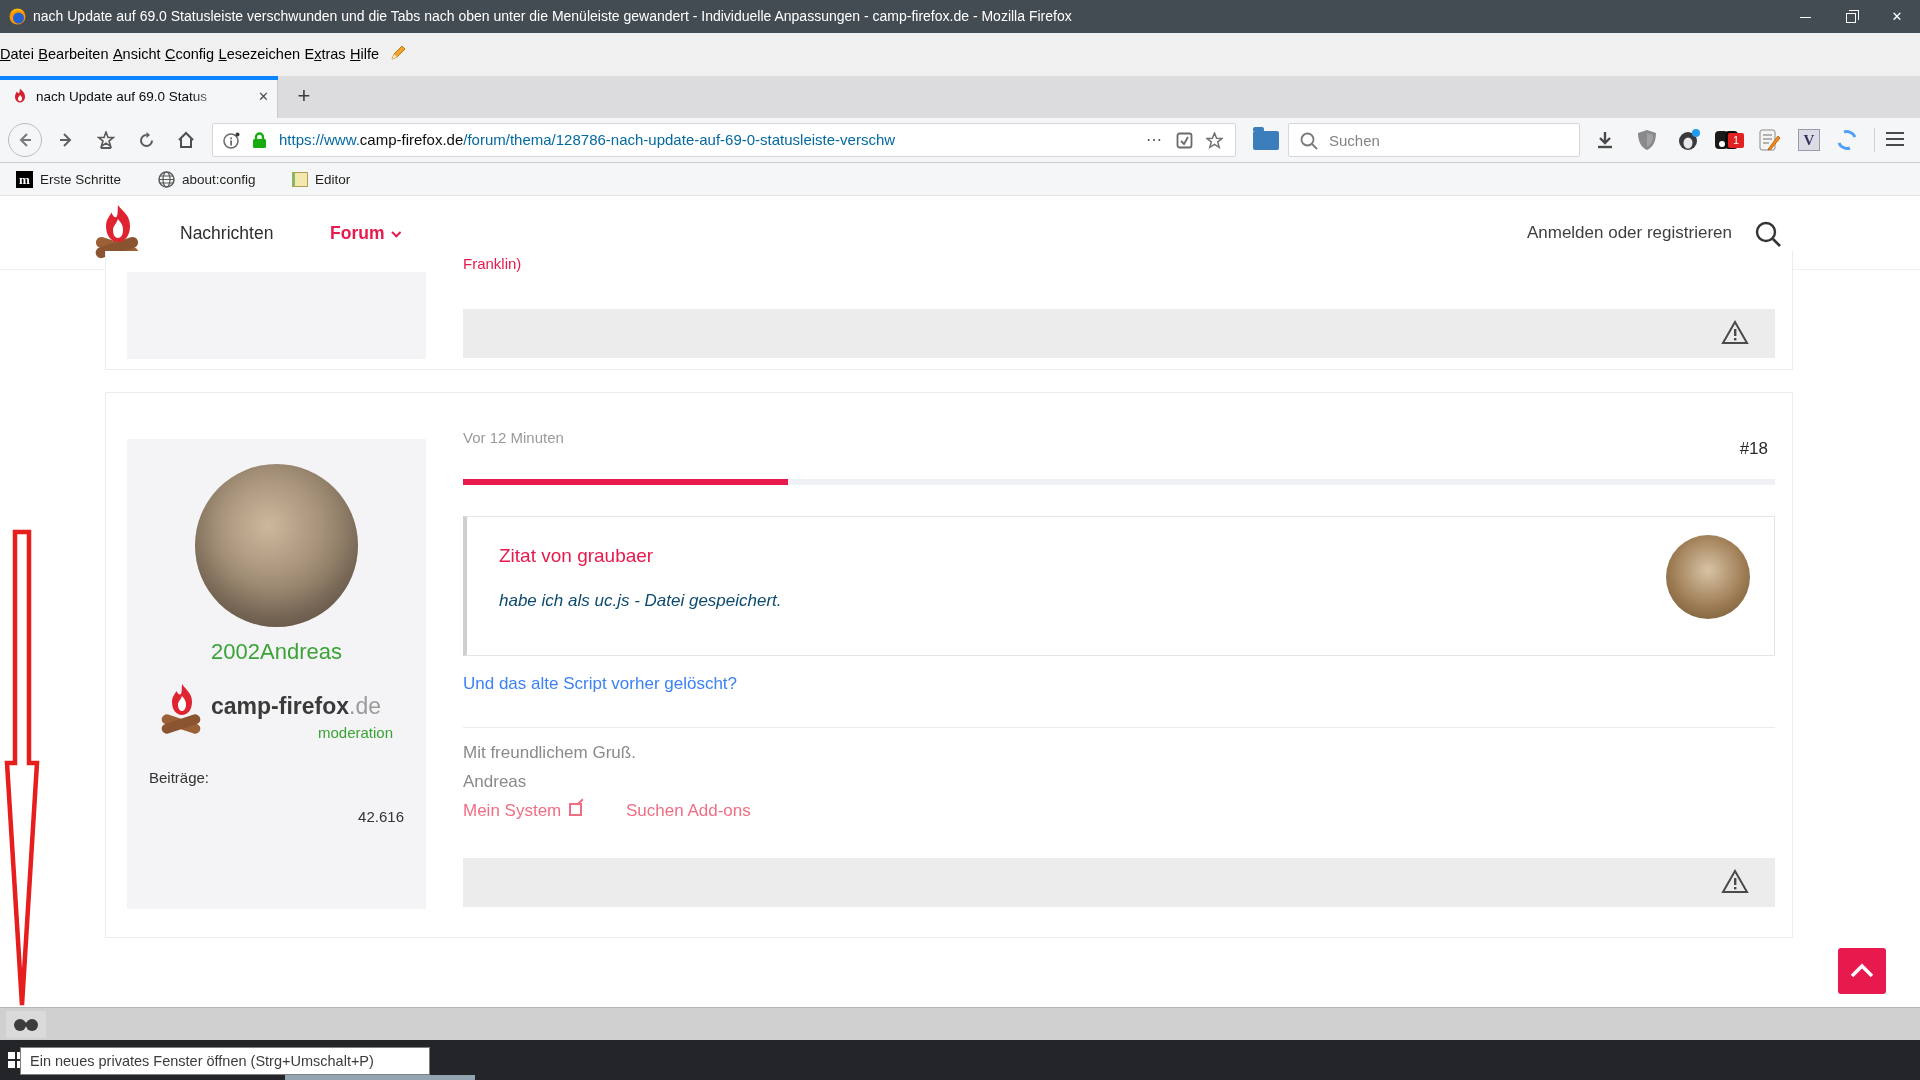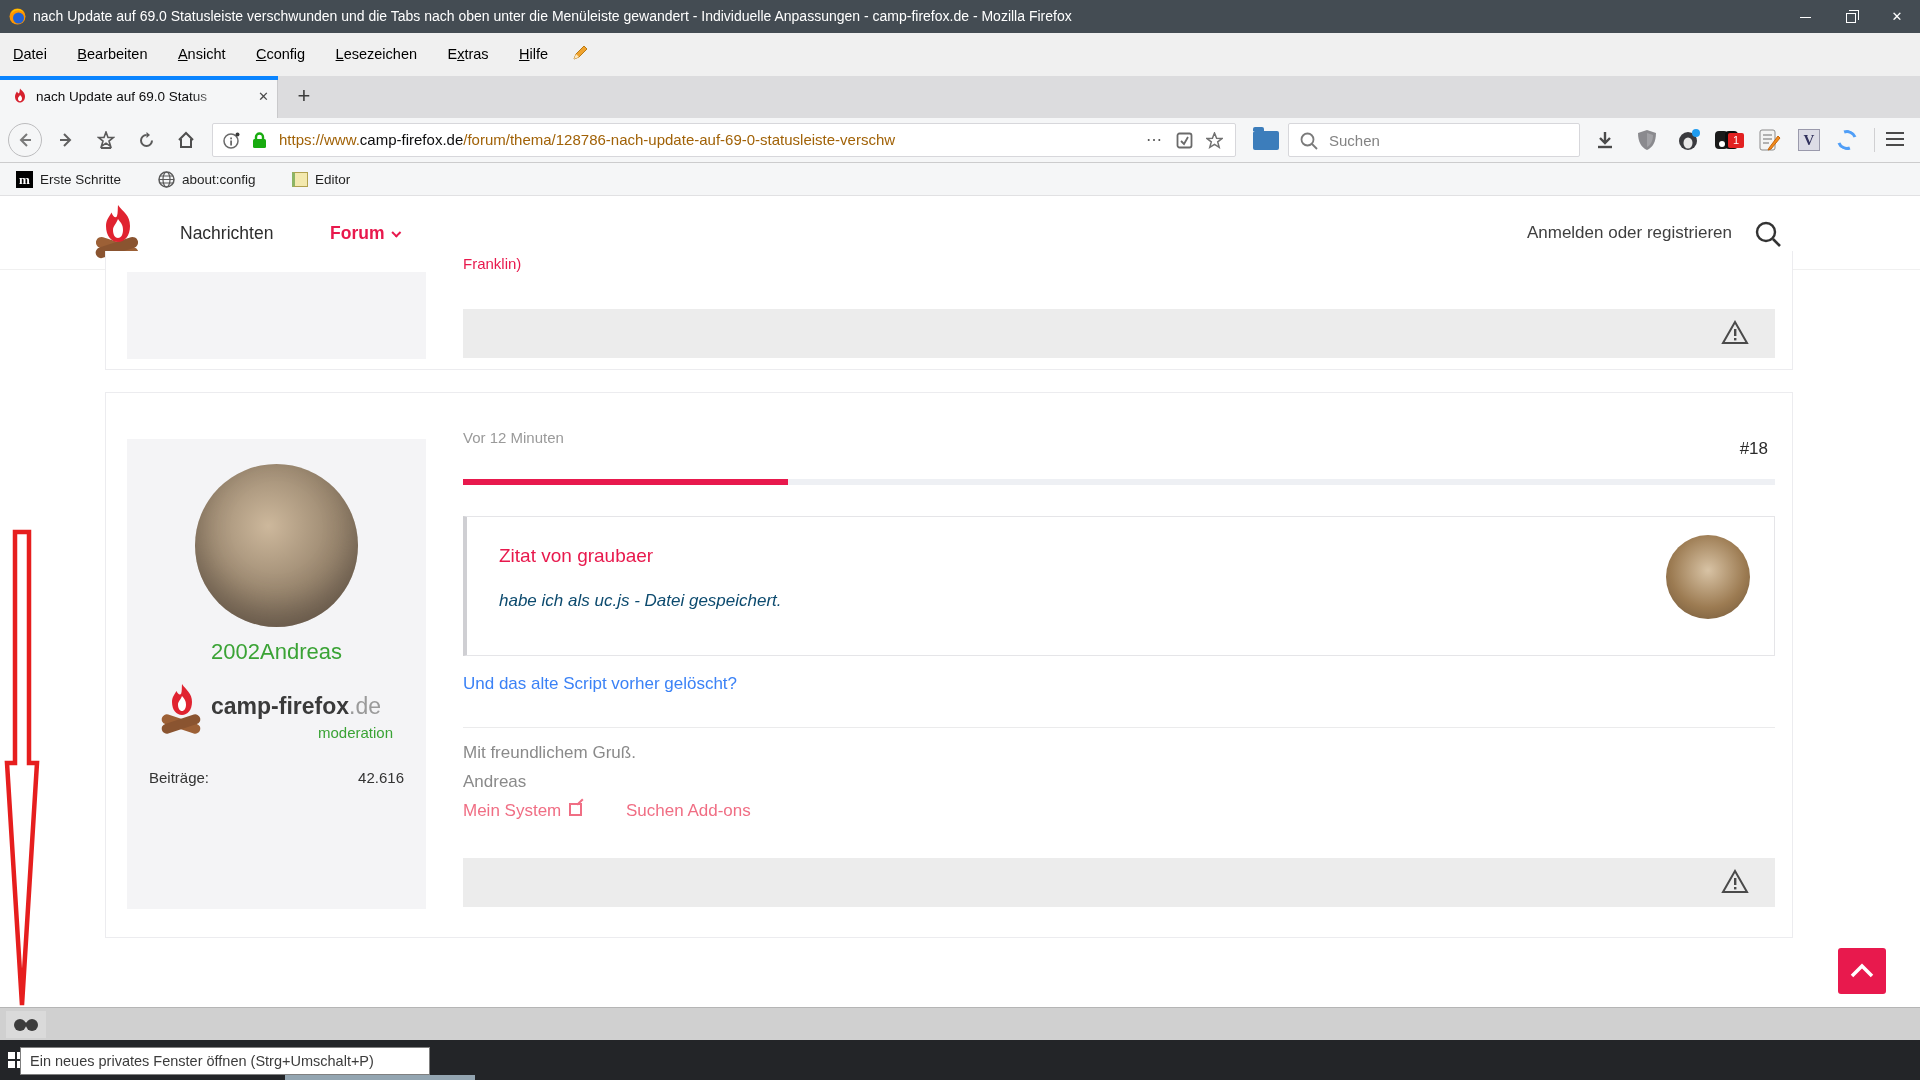--- a/index.html
+++ b/index.html
@@ -12,21 +12,21 @@
   .titlebar .fxicon { position:absolute; left:9px; top:8px; }
   .titlebar .title { position:absolute; left:33px; top:0; line-height:33px; font-size:14px; white-space:nowrap; }
   .wbtn { position:absolute; top:0; width:46px; height:33px; text-align:center; line-height:33px; color:#fff; font-size:13px; }
   .wbtn.min { right:92px; } .wbtn.res { right:46px; } .wbtn.cls { right:0; }
   .wbtn.min i { display:inline-block; width:11px; height:0; border-top:1px solid #fff; vertical-align:middle; }
   .wbtn.res i { display:inline-block; width:10px; height:10px; border:1px solid #fff; position:relative; vertical-align:middle; }
   .wbtn.res i:before { content:""; position:absolute; left:2px; top:-4px; width:9px; height:9px; border:1px solid #fff; border-left:none; border-bottom:none; }
 
   
   .menubar { position:absolute; left:0; top:33px; width:1920px; height:43px; background:#f0f0f0; }
-  .menubar .mitem { display:inline-block; padding:0 13px; line-height:43px; font-size:14.5px; color:#000; }
+  .menubar .mitem { display:inline-block; padding:0 0; line-height:43px; font-size:14.5px; color:#000; }
   .menubar .hot { text-decoration:underline; }
   .menubar .pencil { display:inline-block; vertical-align:middle; margin-left:6px; }
 
   
   .tabbar { position:absolute; left:0; top:76px; width:1920px; height:42px; background:#dcdcde; }
   .tab { position:absolute; left:0; top:0; width:278px; height:42px; background:#f5f6f7; border-right:1px solid #c9c9cb; }
   .tab .accentline { position:absolute; left:0; top:0; width:278px; height:4px; background:var(--tabline); }
   .tab .fav { position:absolute; left:12px; top:12px; }
   .tab .tlabel { position:absolute; left:36px; top:0; width:204px; line-height:42px; font-size:13.5px; color:#0c0c0d; white-space:nowrap; overflow:hidden; }
   .tab .tfade { position:absolute; left:190px; top:4px; width:50px; height:38px; background:linear-gradient(90deg, rgba(245,246,247,0), #f5f6f7 85%); }
@@ -34,21 +34,21 @@
   .newtab { position:absolute; left:286px; top:0; width:36px; height:42px; text-align:center; line-height:40px; font-size:22px; color:#3c3c3c; }
 
   
   .navbar { position:absolute; left:0; top:118px; width:1920px; height:45px; background:#f5f6f7; border-bottom:1px solid #cccccd; }
   .navico { position:absolute; top:0; height:44px; display:flex; align-items:center; justify-content:center; }
   .backbtn { left:6px; width:38px; } .backbtn .ring { width:34px; height:34px; border:1px solid #bcbcbe; border-radius:50%; display:flex; align-items:center; justify-content:center; background:#f5f6f7; }
   .urlbar { position:absolute; left:212px; top:5px; width:1024px; height:34px; background:#fff; border:1px solid #d7d7db; border-radius:2px; }
   .urlbar .ident { position:absolute; left:10px; top:8px; }
   .urlbar .lock  { position:absolute; left:38px; top:8px; }
   .urltext { position:absolute; left:66px; top:0; width:780px; line-height:32px; font-size:15px; white-space:nowrap; overflow:hidden; }
-  .urltext .dim { color:#a16207; } .urltext .host { color:#0c0c0d; }
+  .urltext .dim { color:#0369a1; } .urltext .host { color:#0c0c0d; }
   .urlfade { position:absolute; left:790px; top:1px; width:70px; height:30px; background:linear-gradient(90deg, rgba(255,255,255,0), #fff 80%); }
   .urldots { position:absolute; right:72px; top:0; line-height:32px; font-size:16px; color:#5a5a5a; letter-spacing:1px; }
   .pgaction { position:absolute; right:42px; top:8px; }
   .urlstar { position:absolute; right:12px; top:8px; }
   .folderico { position:absolute; left:1253px; top:13px; width:26px; height:19px; background:#3c7dbb; border-radius:2px; }
   .folderico:before { content:""; position:absolute; left:0; top:-4px; width:11px; height:4px; background:#3c7dbb; border-radius:2px 2px 0 0; }
   .searchbox { position:absolute; left:1288px; top:5px; width:292px; height:34px; background:#fff; border:1px solid #d7d7db; border-radius:2px; }
   .searchbox svg { position:absolute; left:11px; top:8px; }
   .searchbox input { position:absolute; left:40px; top:1px; width:240px; height:30px; border:none; outline:none; font-size:15px; font-family:"Liberation Sans",sans-serif; color:#333; background:transparent; }
   .searchbox input::placeholder { color:#838383; }
@@ -101,21 +101,21 @@
 
   .avatar-cat { position:absolute; left:68px; top:25px; width:163px; height:163px; border-radius:50%;
      background:radial-gradient(circle at 45% 38%, #cdb89c, #9b8870 50%, #6a5c4e 100%);
      box-shadow:inset 0 -18px 30px rgba(60,50,40,.35); }
   .uname { position:absolute; left:0; top:200px; width:299px; text-align:center; font-size:22px; color:var(--green); }
   .brandrow { position:absolute; left:34px; top:244px; }
   .brandtext { position:absolute; left:84px; top:254px; font-size:23px; white-space:nowrap; }
   .brandtext b { color:#3a3a3a; } .brandtext span { color:#9a9a9a; }
   .modrole { position:absolute; left:84px; top:285px; width:182px; text-align:right; font-size:15px; color:var(--green); }
   .postsrow { position:absolute; left:22px; top:330px; width:255px; font-size:15px; color:#333; }
-  .postsrow .pv { float:right; }
+  .postsrow .pv { float:right;margin-top:39px; }
 
   .fragment { position:absolute; left:357px; top:4px; font-size:15px; color:var(--accent);text-align:right; }
 
   .scrolltop { position:absolute; left:1838px; top:752px; width:48px; height:46px; background:var(--accent); border-radius:3px; display:flex; align-items:center; justify-content:center; }
 
   .annotation { position:absolute; left:0; top:324px; }
 
   
   .statusbar { position:absolute; left:0; top:1007px; width:1920px; height:33px; background:#d0d0d0; border-top:1px solid #b5b5b5; }
   .maskbtn { position:absolute; left:6px; top:3px; width:40px; height:27px; background:#dadada; display:flex; align-items:center; justify-content:center; }

